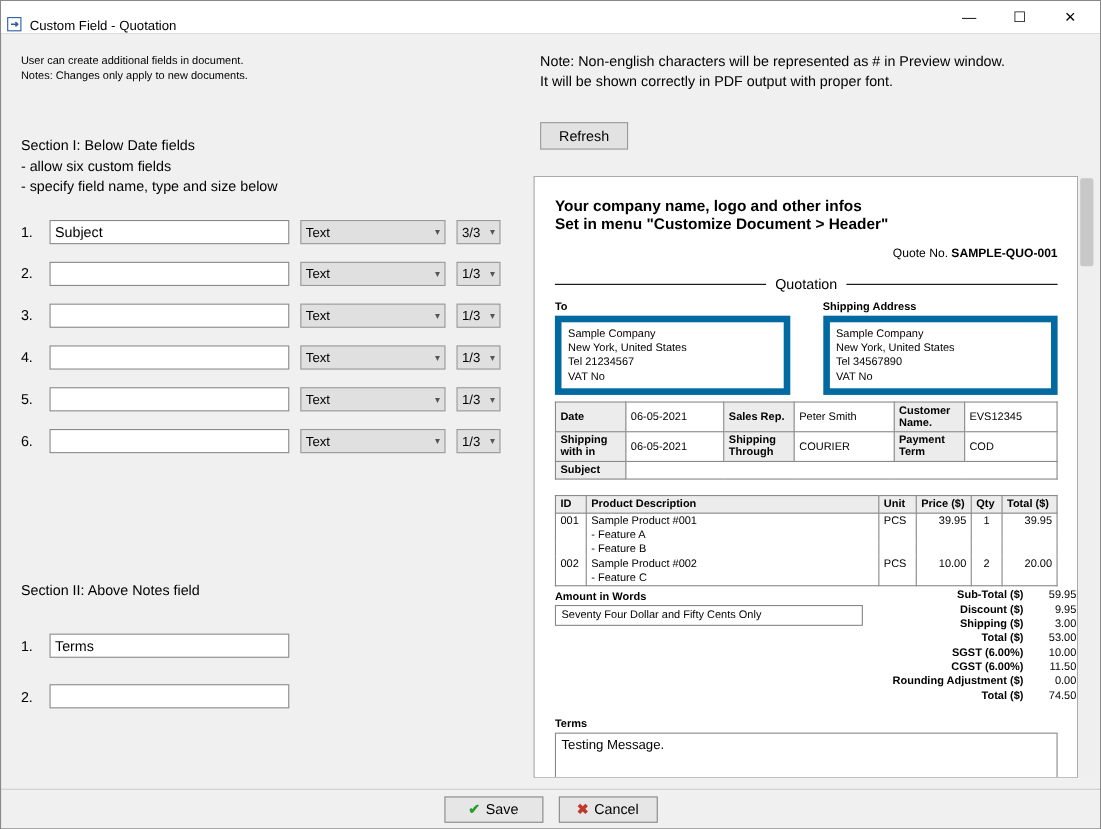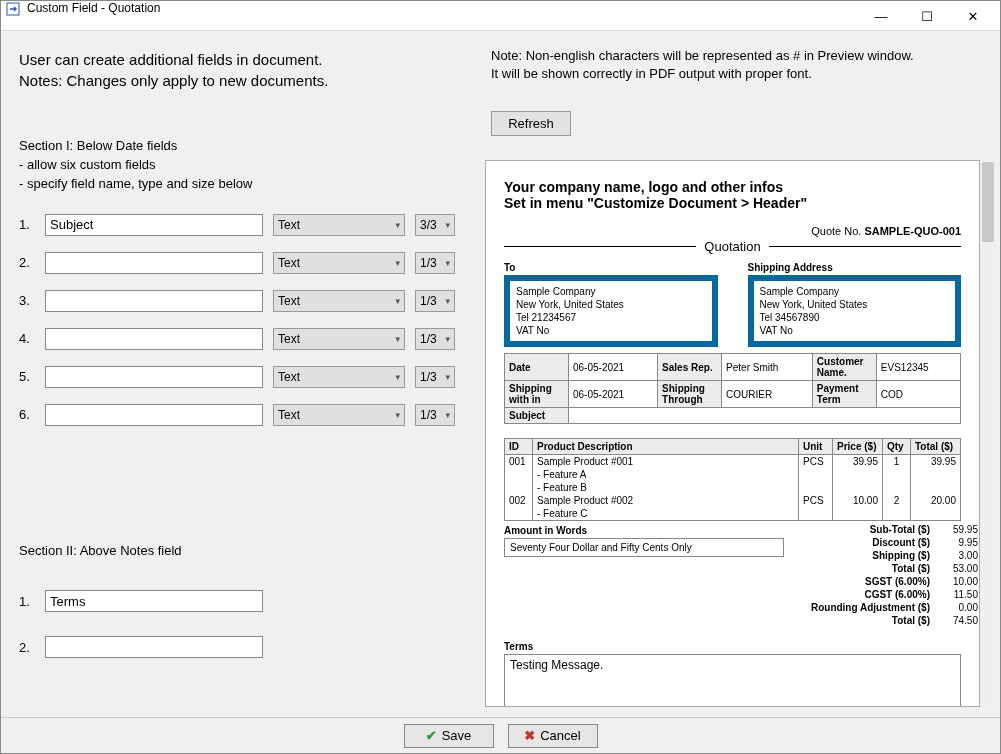--- a/index.html
+++ b/index.html
@@ -1,39 +1,39 @@
 <!DOCTYPE html>
 <html><head>
 <meta charset="utf-8">
 <style>
 * { box-sizing: border-box; margin: 0; padding: 0; }
 body { font-family: Arial, sans-serif; font-size: 12px; background: #f0f0f0; overflow: hidden; }
 .window { width: 1001px; height: 754px; background: #f0f0f0; border: 1px solid #888; display: flex; flex-direction: column; }
-.titlebar { height: 30px; background: #fff; display: flex; align-items: flex-start; padding: 0 4px; border-bottom: 1px solid #ddd; }
+.titlebar { height: 30px; background: #fff; display: flex; align-items: flex-end; padding: 0 4px; border-bottom: 1px solid #ddd; }
 .titlebar-icon { width: 16px; height: 16px; margin-right: 6px; display:flex; align-items:center; justify-content:center;}
 .titlebar-title { flex: 1; font-size: 12px; }
 .win-btn { width: 46px; height: 30px; display: flex; align-items: center; justify-content: center; font-size: 13px; cursor: pointer; }
 .content { flex: 1; display: flex; min-height: 0; }
 .left-panel { width: 478px; padding: 18px 20px 10px 18px; overflow: auto; }
 .right-panel { flex: 1; display: flex; flex-direction: column; padding: 16px 4px 10px 6px; min-width: 0; gap: 16px; }
-.instr { margin-bottom: 46px; line-height: 1.4; font-size: 15px; }
+.instr { margin-bottom: 46px; line-height: 1.4; font-size: 10px; }
 .section-head { margin-bottom: 6px; line-height: 1.45; font-size: 13px; }
 .field-row { display: flex; align-items: center; gap: 10px; margin-bottom: 16px; }
 .field-num { width: 16px; font-size: 13px; }
 .field-input { width: 218px; height: 22px; border: 1px solid #888; padding: 2px 4px; font-size: 13px; background:#fff; }
 .field-select { width: 132px; height: 22px; border: 1px solid #999; background: #e0e0e0; font-size: 12px; padding-left: 4px; display:flex; align-items:center; justify-content:space-between; padding-right:4px; cursor:pointer;}
 .size-select { width: 40px; height: 22px; border: 1px solid #999; background: #e0e0e0; font-size: 12px; display:flex; align-items:center; justify-content:space-between; padding:0 4px; cursor:pointer;}
 .chev { font-size: 9px; color:#555; }
 .section2-input { width: 218px; height: 22px; border: 1px solid #888; padding: 2px 4px; font-size: 13px; background:#fff; }
 .note-right { font-size: 13px; line-height: 1.4; margin-bottom: 12px; padding-left:6px;}
 .refresh-btn { margin-left:6px; padding: 4px 14px; background: #e2e2e2; border: 1px solid #999; font-size: 13px; cursor:pointer; margin-bottom: 8px; width:80px;}
 .preview-wrap { flex:1; border: 1px solid #aaa; background:#fff; overflow:auto; position:relative; padding: 18px 18px; font-size:10px; color:#000;}
 .preview-header1 { font-size: 14px; font-weight: bold; }
 .preview-header2 { font-size: 14px; font-weight: bold; margin-bottom: 14px;}
-.quote-no { text-align:right; font-size: 11px; margin-bottom:2px;}
+.quote-no { text-align:right; font-size: 11px; margin-bottom:14px;}
 .quote-no b { font-weight:bold;}
 .doc-title-row { display:flex; align-items:center; margin-bottom:8px;}
 .doc-title-row hr { flex:1; border:none; border-top:1px solid #000; }
 .doc-title { padding:0 8px; font-size:13px; }
 .two-col { display:flex; gap:30px; margin-bottom:6px;}
 .col-box { flex:1; }
 .col-label { font-size:10px; font-weight:bold; margin-bottom:2px;}
 .col-content { border:6px solid #0369a1; padding:4px 6px; font-size:10px; line-height:1.3; min-height:50px;}
 table.meta { width:100%; border-collapse:collapse; font-size:10px; margin-bottom:14px;}
 table.meta td { border:1px solid #888; padding:2px 4px; }

